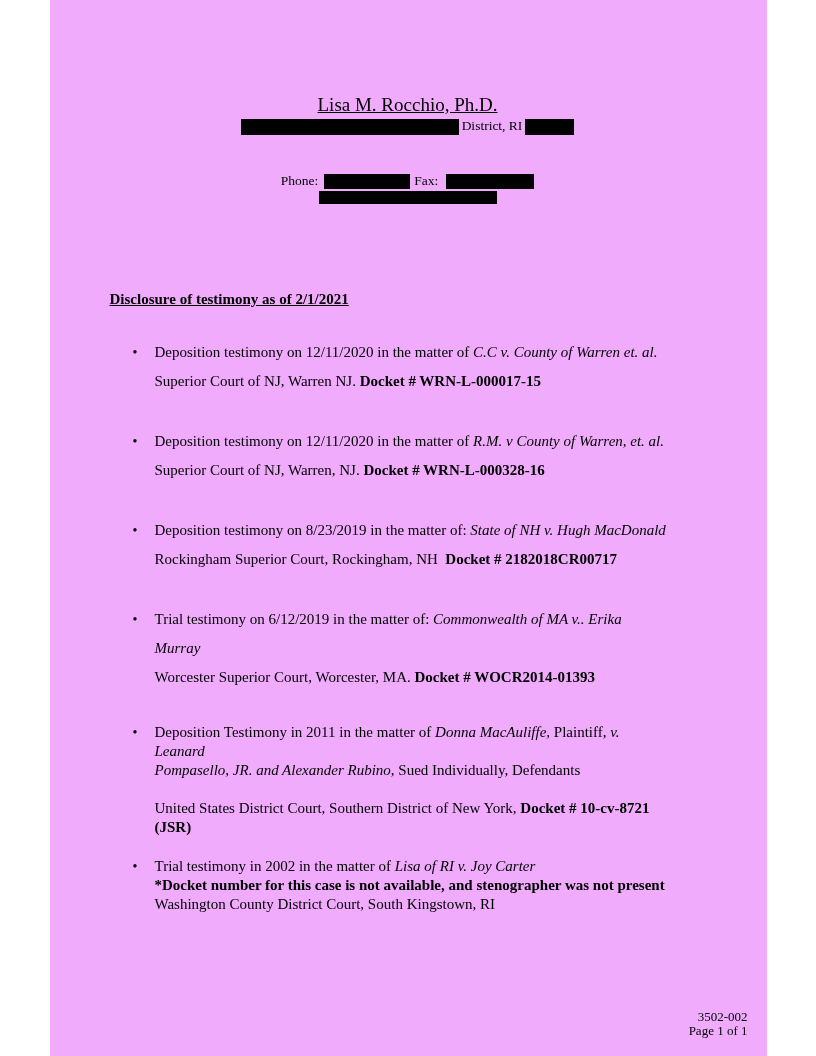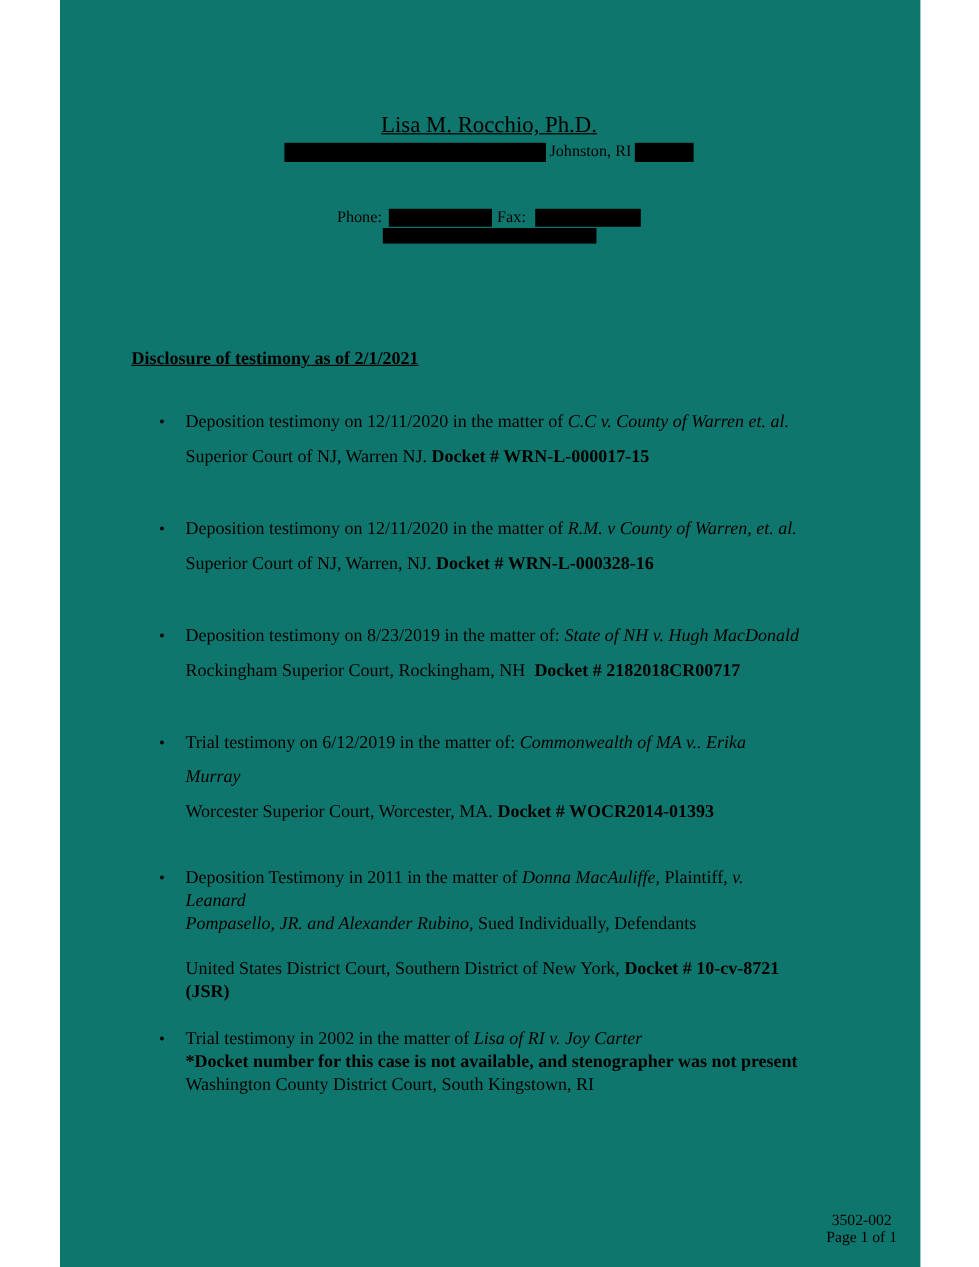--- a/index.html
+++ b/index.html
@@ -1,21 +1,21 @@
 <!DOCTYPE html>
 <html><head>
 <meta charset="utf-8">
 <style>
   html, body { margin: 0; padding: 0; background: #ffffff; }
   .page {
     position: relative;
     width: 717px;
     height: 1056px;
     margin: 0 auto;
-    background: #0f766e;
+    background: #f0abfc;
     box-sizing: border-box;
     padding: 94px 96px 0 60px;
     font-family: "Liberation Serif", serif;
     font-size: 15px;
     color: #000000;
     overflow: hidden;
   }
 
   
   .doc-header {
@@ -71,34 +71,34 @@
   .bullet:nth-child(6)    { margin-bottom: 0; }
   .line.blank { height: 19px; }
   .line em { font-style: italic; }
   .line strong { font-weight: bold; }
 
   
   .doc-footer {
     position: absolute;
     right: 19px;
     bottom: 18px;
-    text-align: center;
+    text-align: right;
     font-size: 13px;
     line-height: 14px;
   }
 </style>
 </head>
 <body>
 
 <div class="page">
 
   <header class="doc-header">
     <div class="doc-title">Lisa M. Rocchio, Ph.D.</div>
     <div class="addr-line">
-      <span class="redact r-a"></span><span>Johnston, RI</span><span class="redact r-b"></span>
+      <span class="redact r-a"></span><span>District, RI</span><span class="redact r-b"></span>
     </div>
     <div class="phone-line">
       <span>Phone:</span><span class="redact r-c"></span><span>Fax:</span><span class="redact r-d"></span>
     </div>
     <div class="extra-line">
       <span class="redact r-e"></span>
     </div>
   </header>
 
   <h2 class="section-heading">Disclosure of testimony as of 2/1/2021</h2>

